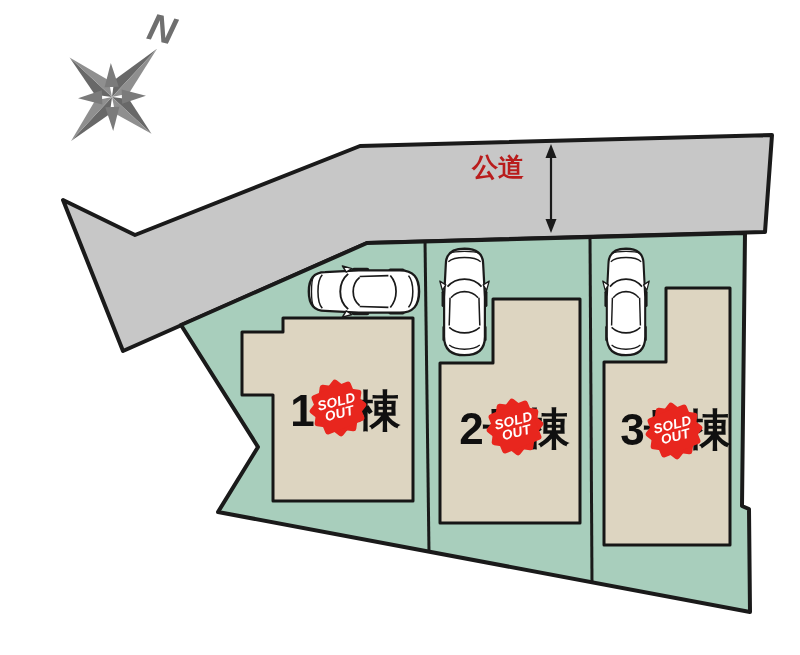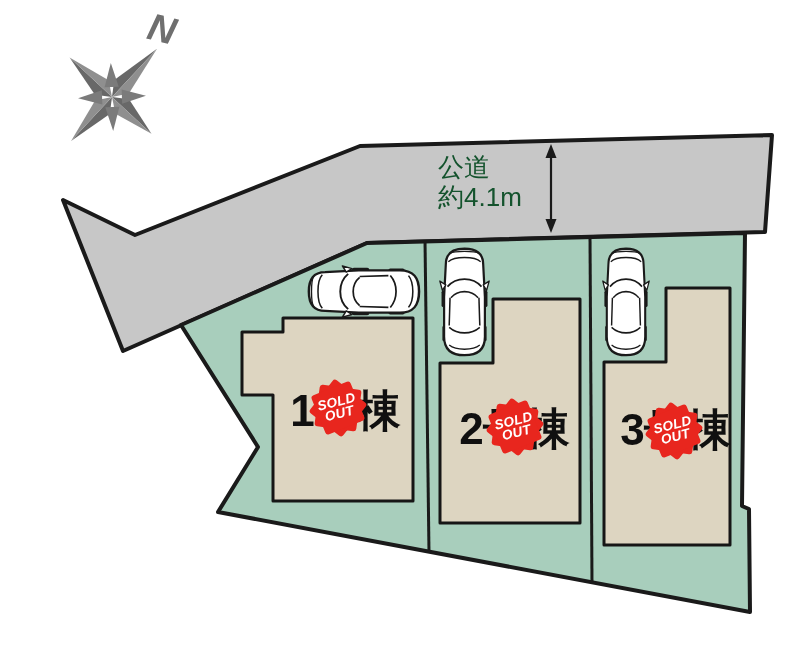--- a/index.html
+++ b/index.html
@@ -9,21 +9,21 @@
   }
   .stage svg{position:absolute;left:0;top:0;}
   
   .north-label{
     position:absolute;left:148px;top:8px;z-index:4;
     font-size:38px;font-weight:bold;font-style:italic;color:#6f6f6f;
     transform:rotate(14deg);
   }
   .road-label{
     position:absolute;left:438px;top:152px;width:120px;z-index:4;
-    color:#14532d;font-size:26px;line-height:30px;font-weight:400;
+    text-align:center;color:#b91c1c;font-size:26px;line-height:30px;font-weight:700;
   }
   .lot-label{
     position:absolute;transform:translate(-50%,-50%);z-index:5;
     font-size:44px;font-weight:600;color:#101010;letter-spacing:-1px;white-space:nowrap;
   }
   .lot-label.l1{left:345px;top:411px;}
   .lot-label.l2{left:514px;top:429px;}
   .lot-label.l3{left:675px;top:430px;}
   
   .badge{position:absolute;width:60px;height:60px;transform:translate(-50%,-50%);z-index:6;}
@@ -104,21 +104,20 @@
       <polygon points="24,24 12,2 2,12" fill="#7b7b7b"></polygon>
       <polygon points="-24,24 -12,2 -2,12" fill="#7b7b7b"></polygon>
       <polygon points="-24,-24 -12,-2 -2,-12" fill="#7b7b7b"></polygon>
     </g>
   </svg>
 
   <div class="north-label">N</div>
 
   <div class="road-label">
     <div>公道</div>
-    <div>約4.1m</div>
   </div>
 
   <div class="lot-label l1">1号棟</div>
   <div class="lot-label l2">2号棟</div>
   <div class="lot-label l3">3号棟</div>
 
   <div class="badge p1">
     <span class="burst b1"></span>
     <span class="burst b2"></span>
     <span class="burst b3"></span>

